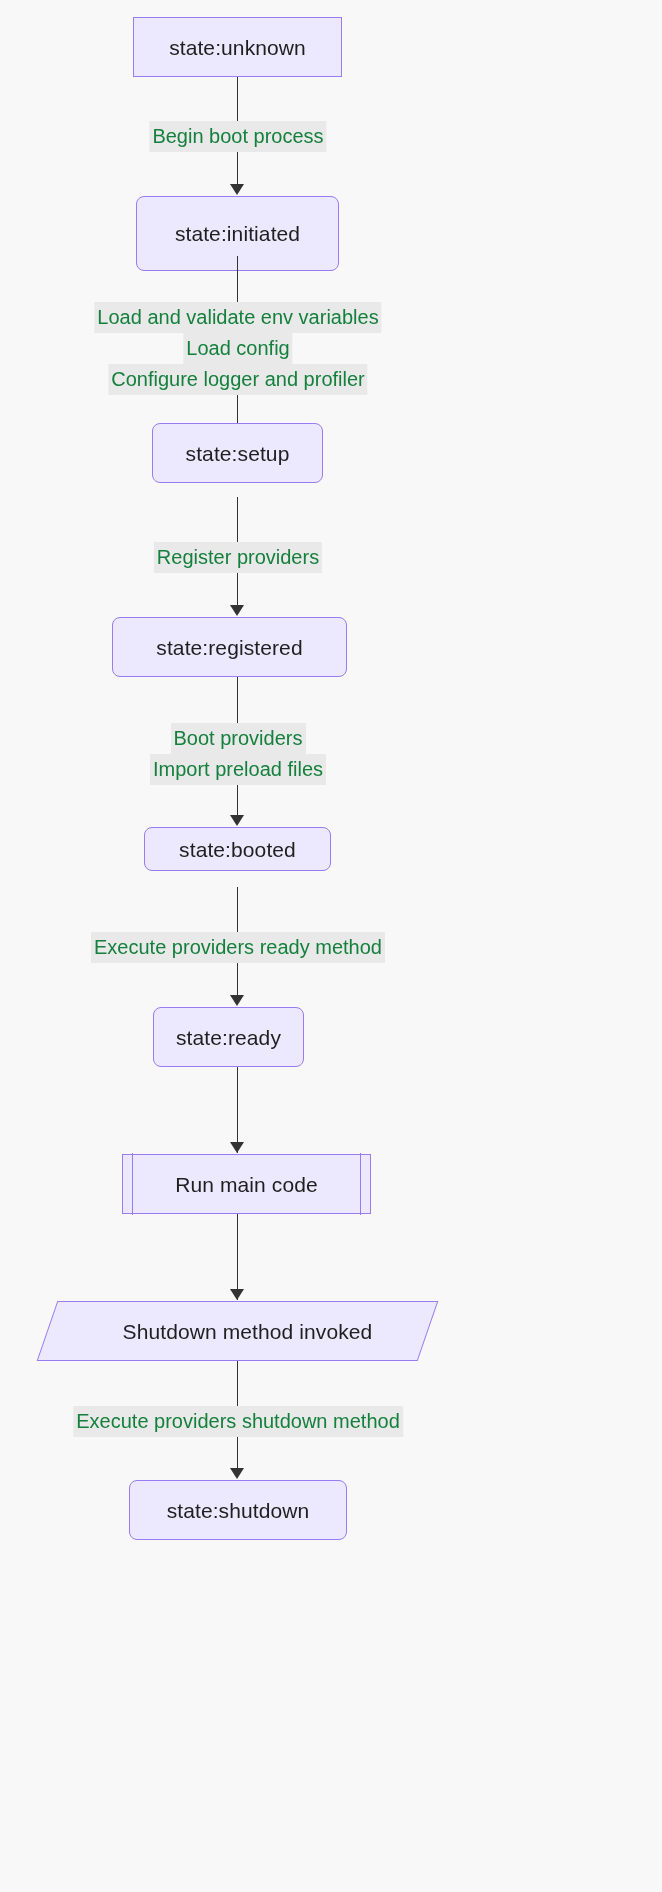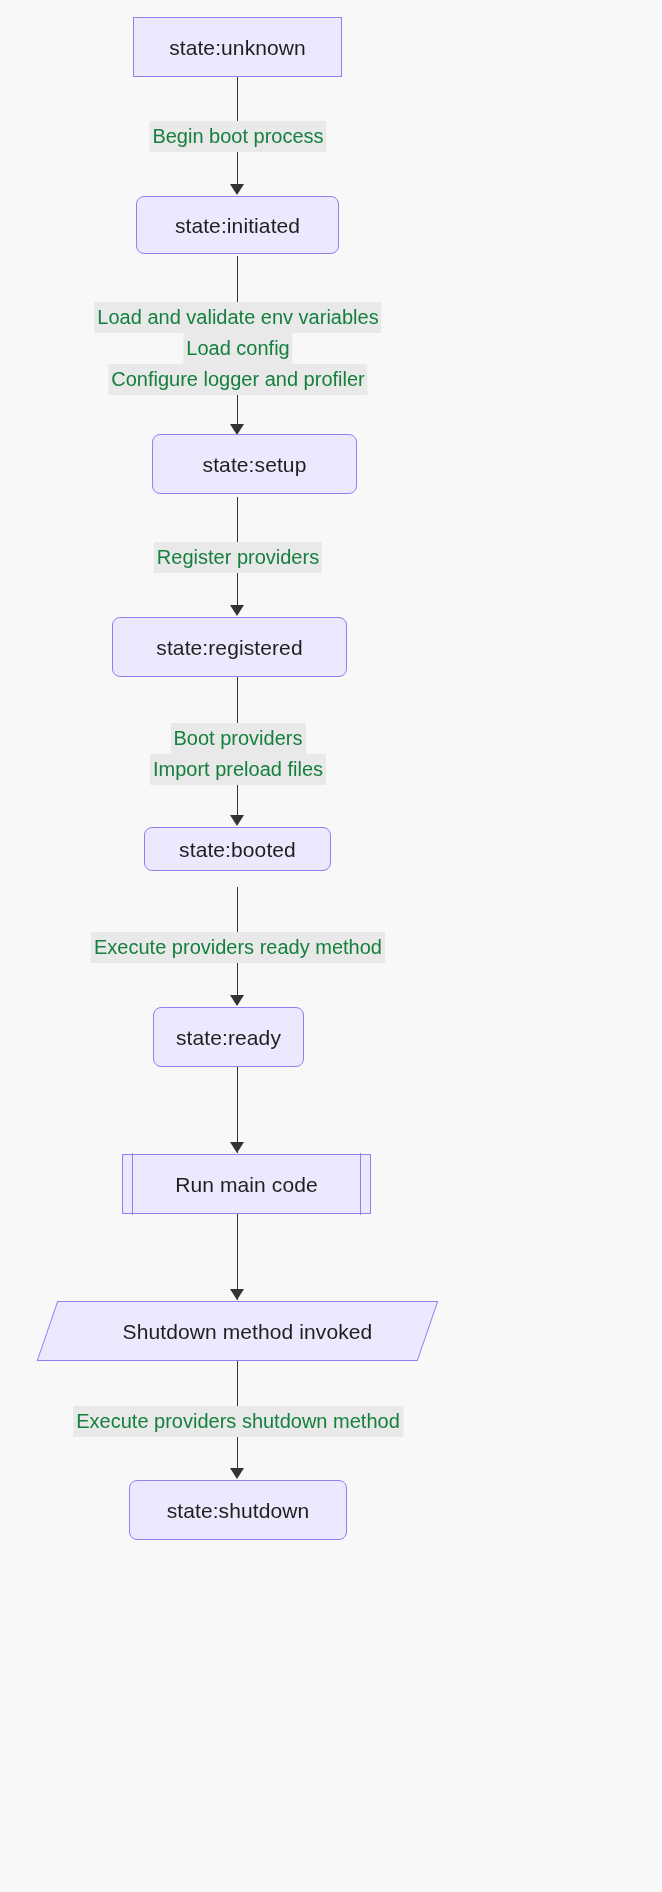--- a/index.html
+++ b/index.html
@@ -109,33 +109,33 @@
   <div class="node square" style="left:133px; top:17px; width:209px; height:60px;">
     <span>state:unknown</span>
   </div>
 
   <div class="edge-line" style="left:237px; top:77px; height:108px;"></div>
   <div class="arrow-head" style="left:230px; top:184px;"></div>
   <div class="edge-label" style="left:238px; top:121px;">
     <span class="ln">Begin boot process</span>
   </div>
 
-  <div class="node rounded" style="left:136px; top:196px; width:203px; height:58px;">
+  <div class="node rounded" style="left:136px; top:196px; width:203px; height:75px;">
     <span>state:initiated</span>
   </div>
 
   <div class="edge-line" style="left:237px; top:256px; height:169px;"></div>
   <div class="arrow-head" style="left:230px; top:424px;"></div>
   <div class="edge-label" style="left:238px; top:302px;">
     <span class="ln">Load and validate env variables</span>
     <span class="ln">Load config</span>
     <span class="ln">Configure logger and profiler</span>
   </div>
 
-  <div class="node rounded" style="left:152px; top:434px; width:205px; height:60px;">
+  <div class="node rounded" style="left:152px; top:423px; width:171px; height:60px;">
     <span>state:setup</span>
   </div>
 
   <div class="edge-line" style="left:237px; top:497px; height:108px;"></div>
   <div class="arrow-head" style="left:230px; top:605px;"></div>
   <div class="edge-label" style="left:238px; top:542px;">
     <span class="ln">Register providers</span>
   </div>
 
   <div class="node rounded" style="left:112px; top:617px; width:235px; height:60px;">

